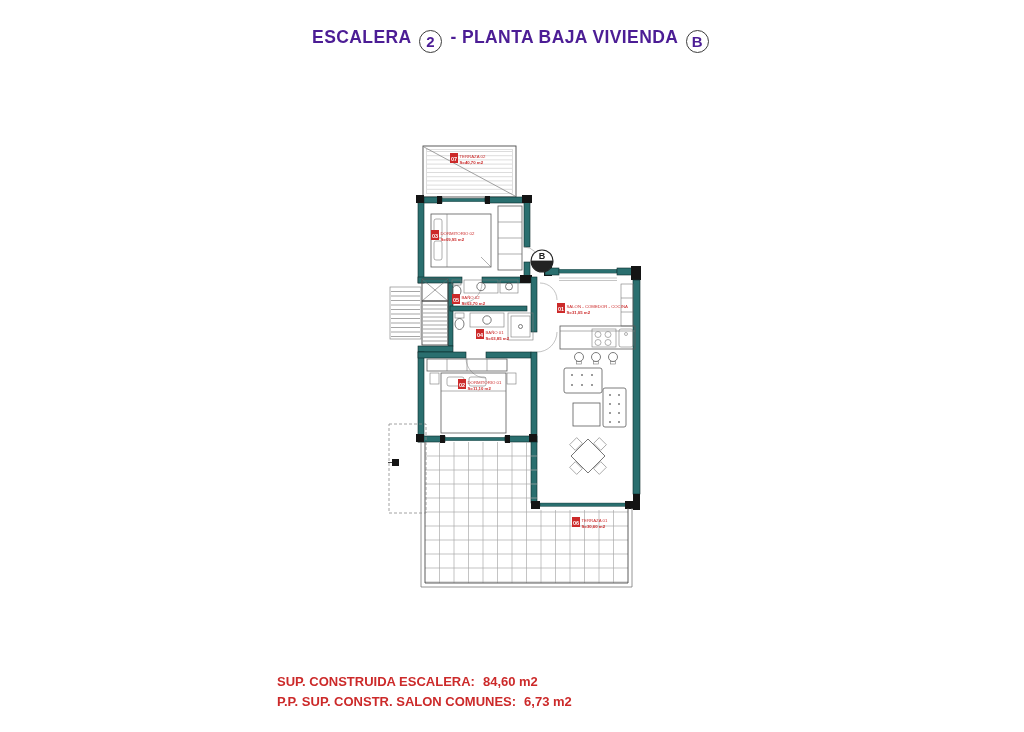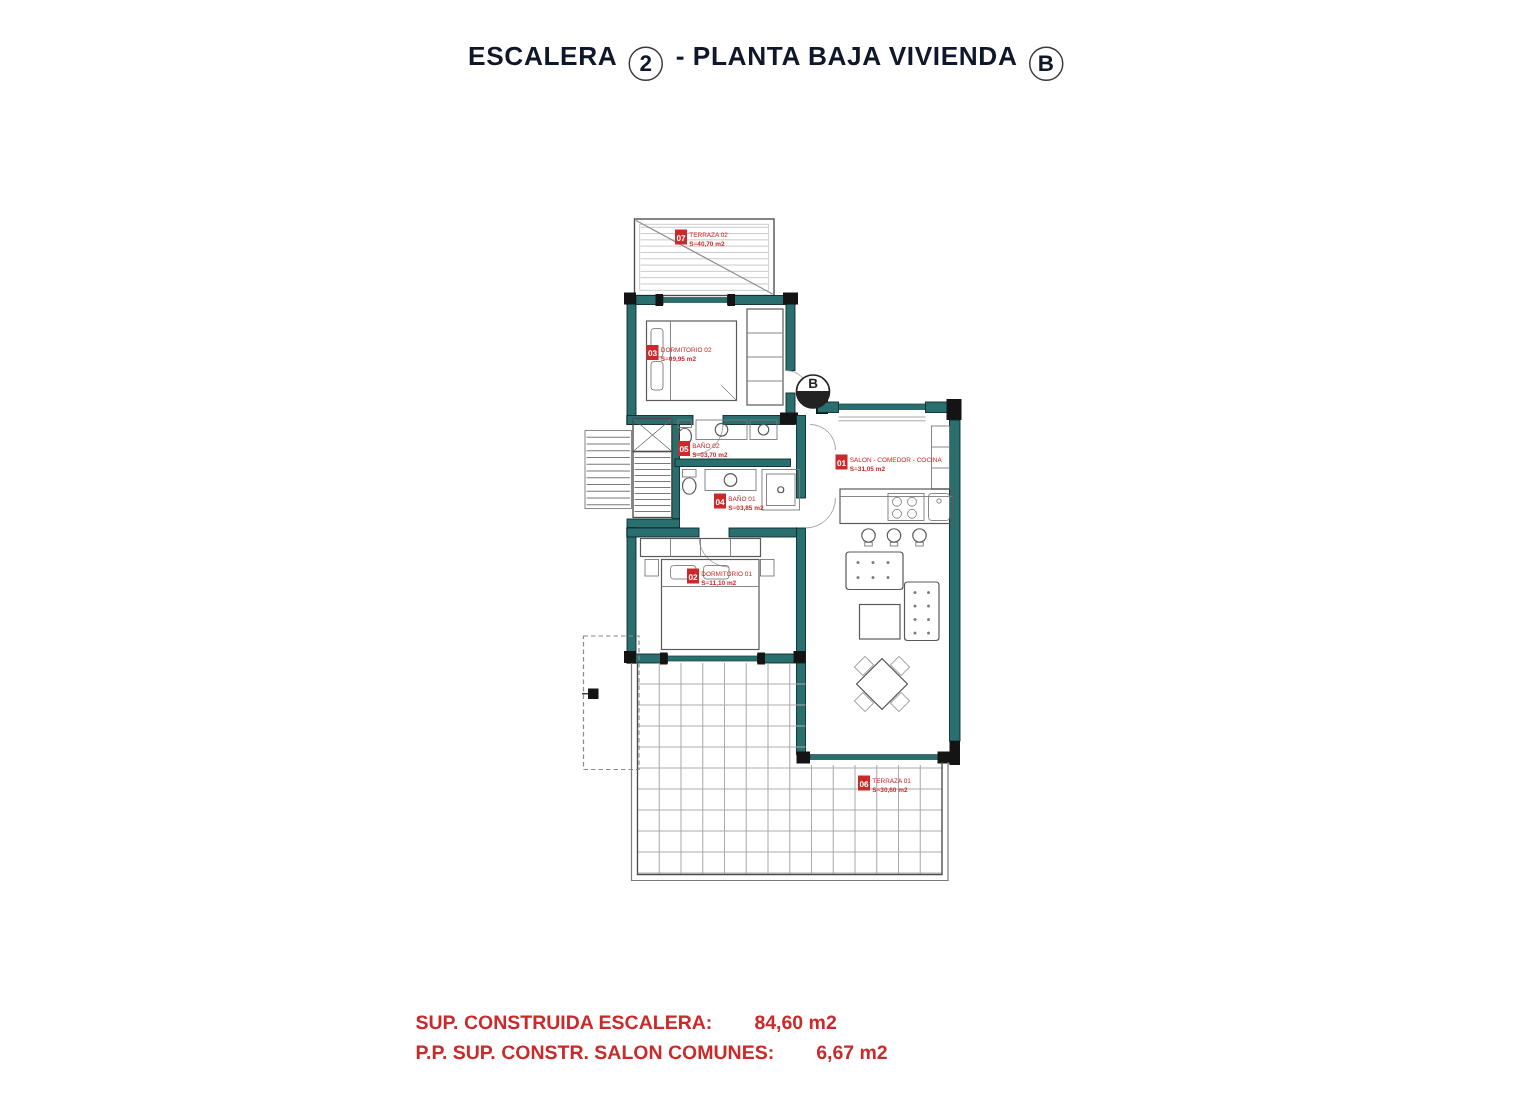--- a/index.html
+++ b/index.html
@@ -1,24 +1,24 @@
 <!DOCTYPE html>
 <html><head>
 <meta charset="utf-8">
 <style>
   html,body{margin:0;padding:0;}
   body{width:1024px;height:732px;background:#ffffff;position:relative;overflow:hidden;
        font-family:"Liberation Sans",sans-serif;}
-  .title{position:absolute;top:27px;left:0;width:100%;text-align:center;color:#0f172a;
+  .title{position:absolute;top:27px;left:0;width:100%;text-align:center;color:#4c1d95;
          font-size:17.5px;font-weight:bold;letter-spacing:.4px;}
   .circ{display:inline-block;width:21px;height:21px;line-height:21px;border:1.6px solid #3c3c3c;
         border-radius:50%;text-align:center;font-size:15px;vertical-align:-4px;margin:0 3px;}
   .footer{position:absolute;left:277px;top:672px;color:#cc2a2a;font-size:13px;
           font-weight:bold;line-height:20px;}
-  .fval{margin-left:28px;}
+  .fval{margin-left:8px;}
   #plan{position:absolute;left:0;top:0;}
   
   .wall{fill:#2a6f6f;stroke:#0d2b2b;stroke-width:.6;}
   .win{fill:#2a6f6f;stroke:#0d2b2b;stroke-width:.35;}
   .blk{fill:#141414;}
   .thin{fill:none;stroke:#4a4a4a;stroke-width:.9;}
   .furn{fill:none;stroke:#5a5a5a;stroke-width:.8;}
   .furnl{fill:none;stroke:#7a7a7a;stroke-width:.6;}
   .arc{fill:none;stroke:#9a9a9a;stroke-width:.6;}
   .sill{stroke:#8a8a8a;stroke-width:.5;}
@@ -365,15 +365,15 @@
     <text class="lname" x="581.5" y="521.8">TERRAZA 01</text>
     <text class="larea" x="581.5" y="527.8">S=30,60 m2</text>
   </g>
 </svg>
 
 <div class="footer">
   <div>
     <span>SUP. CONSTRUIDA ESCALERA:</span><span class="fval">84,60 m2</span>
   </div>
   <div>
-    <span>P.P. SUP. CONSTR. SALON COMUNES:</span><span class="fval">6,67 m2</span>
+    <span>P.P. SUP. CONSTR. SALON COMUNES:</span><span class="fval">6,73 m2</span>
   </div>
 </div>
 
 </body></html>

